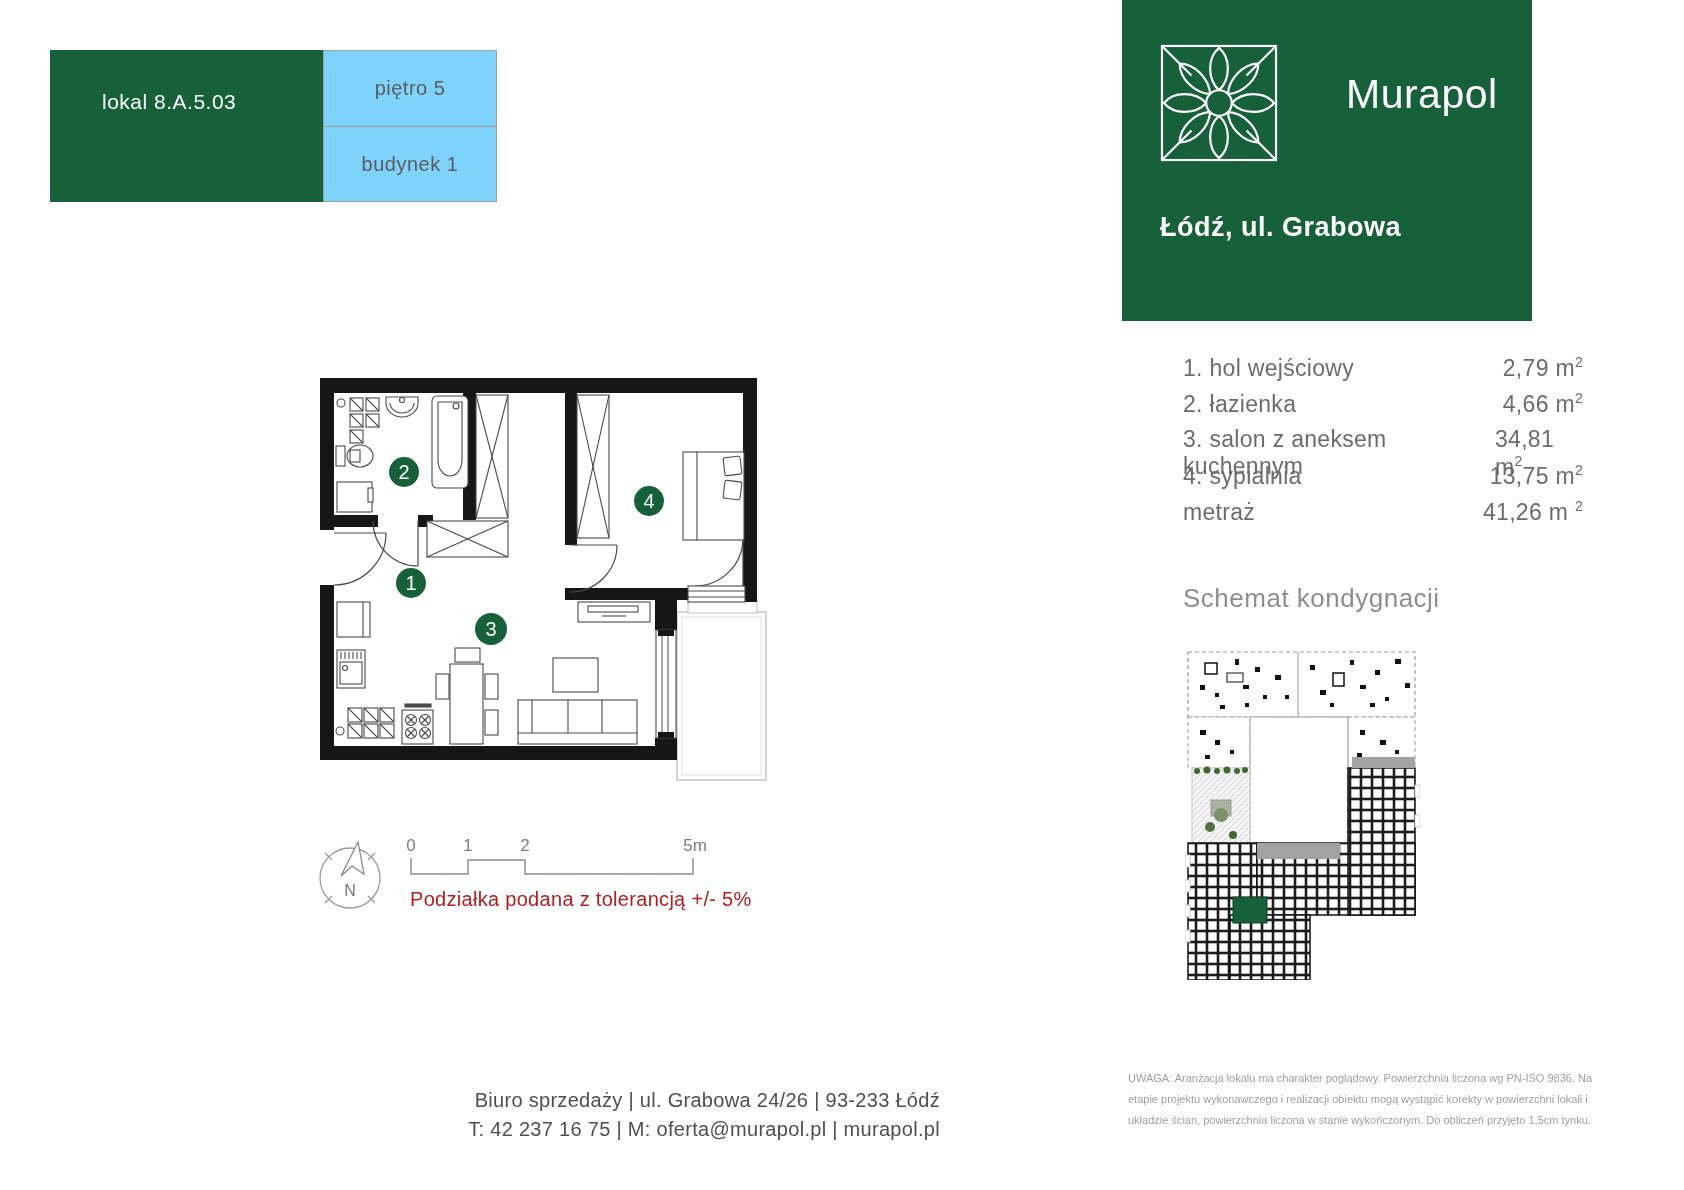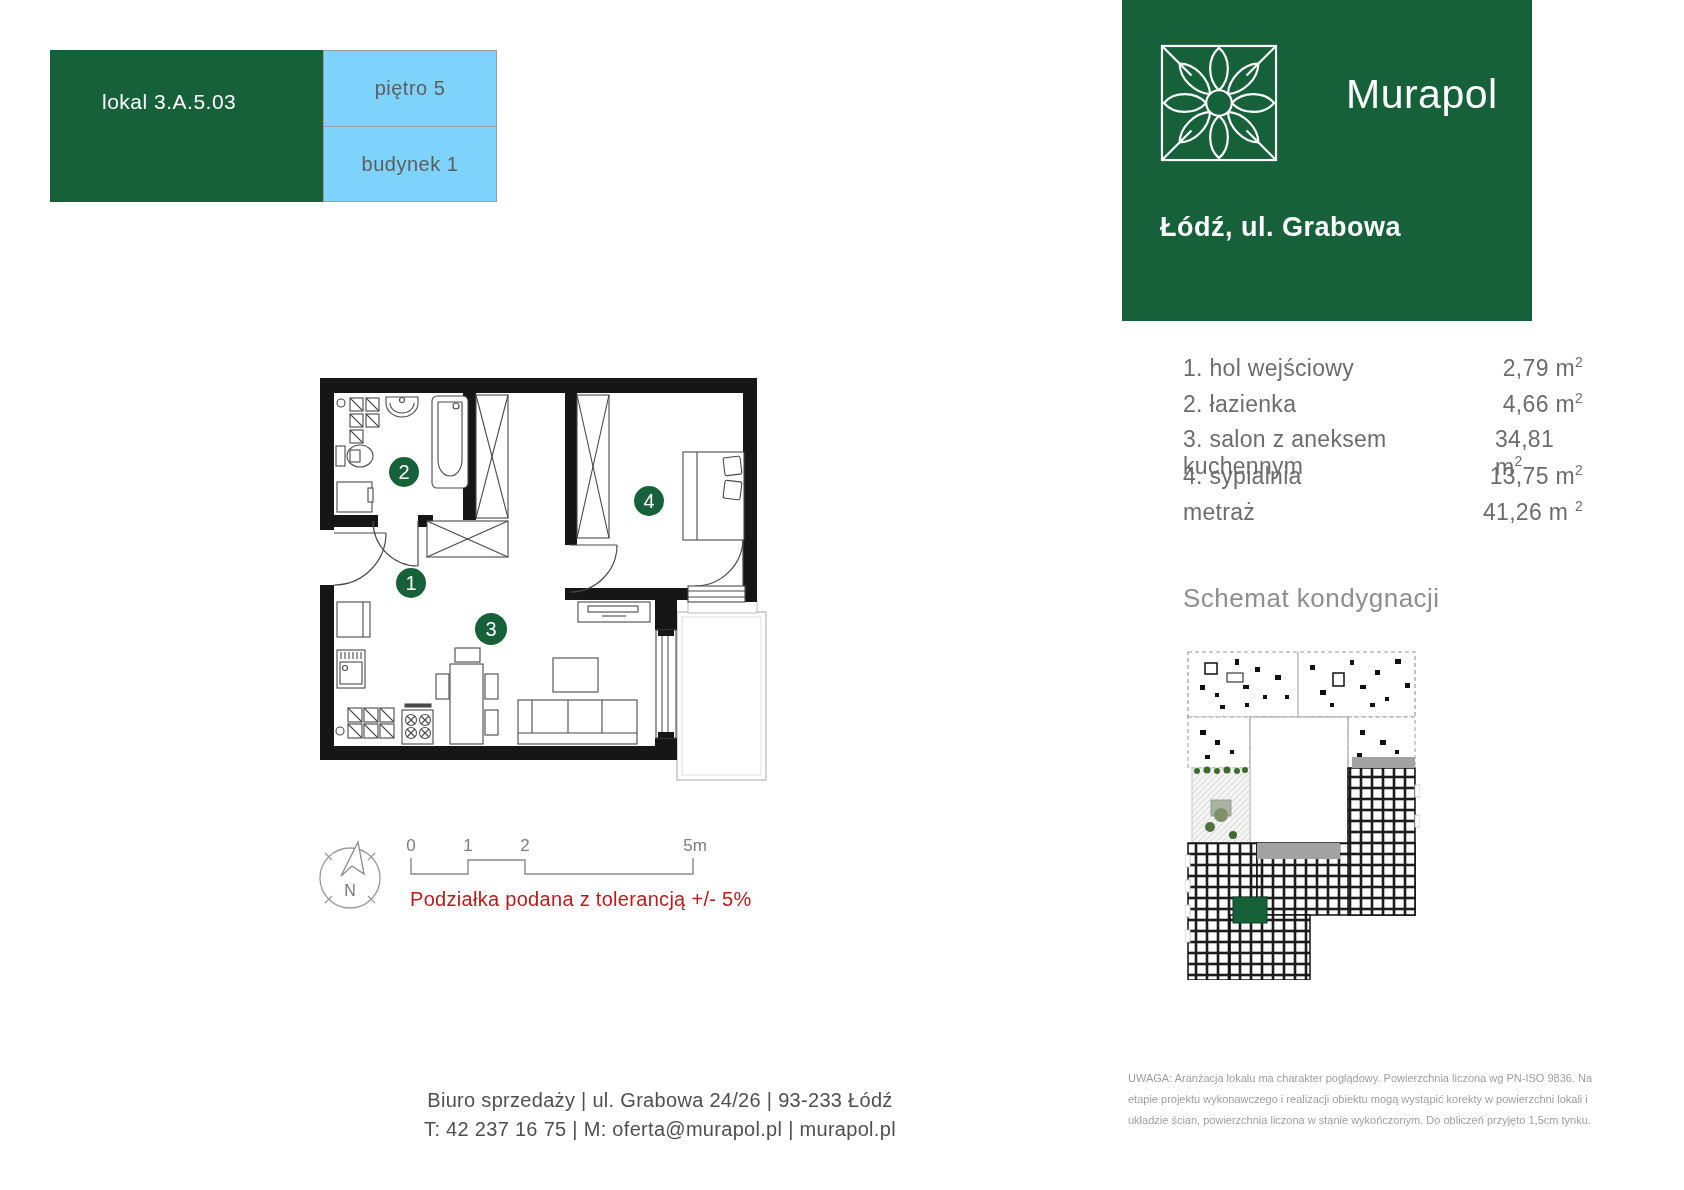--- a/index.html
+++ b/index.html
@@ -25,35 +25,35 @@
   .brand-loc{left:38px;top:212px;font-size:27px;font-weight:700;letter-spacing:.5px;}
 
   
   .room-list{left:1183px;top:354px;width:400px;}
   .room-row{display:flex;justify-content:space-between;align-items:baseline;height:36px;
             font-size:23px;font-weight:300;color:#6c6c6c;letter-spacing:.3px;}
   .room-row sup{font-size:14px;}
   .schemat-title{left:1183px;top:583px;font-size:26px;font-weight:300;color:#8e8e8e;letter-spacing:.5px;}
 
   
-  .footer-center{left:380px;top:1086px;width:560px;text-align:center;font-size:20px;
+  .footer-center{left:380px;top:1086px;width:560px;text-align:right;font-size:20px;
                  font-weight:300;color:#4f4f4f;line-height:29px;letter-spacing:.3px;}
   .disclaimer{left:1128px;top:1068px;width:492px;font-size:11px;font-weight:300;
               color:#9e9e9e;line-height:21px;}
   .scale-caption{left:410px;top:888px;font-size:20px;font-weight:400;color:#b91c1c;letter-spacing:.3px;}
 
   svg text{font-family:"Liberation Sans","DejaVu Sans",sans-serif;}
 </style>
 </head>
 <body>
 
 <div class="page">
 
   <div class="abs unit-green">
-    <div class="abs unit-lokal">lokal 3.A.5.03</div>
+    <div class="abs unit-lokal">lokal 8.A.5.03</div>
   </div>
   <div class="abs unit-info">
     <div class="unit-cell">piętro 5</div>
     <div class="unit-cell">budynek 1</div>
   </div>
 
   <div class="abs brand">
     <svg class="abs brand-logo" width="118" height="118" viewBox="0 0 120 120">
       <g fill="none" stroke="#fff" stroke-width="2.2">
         <rect x="2" y="2" width="116" height="116"></rect>

